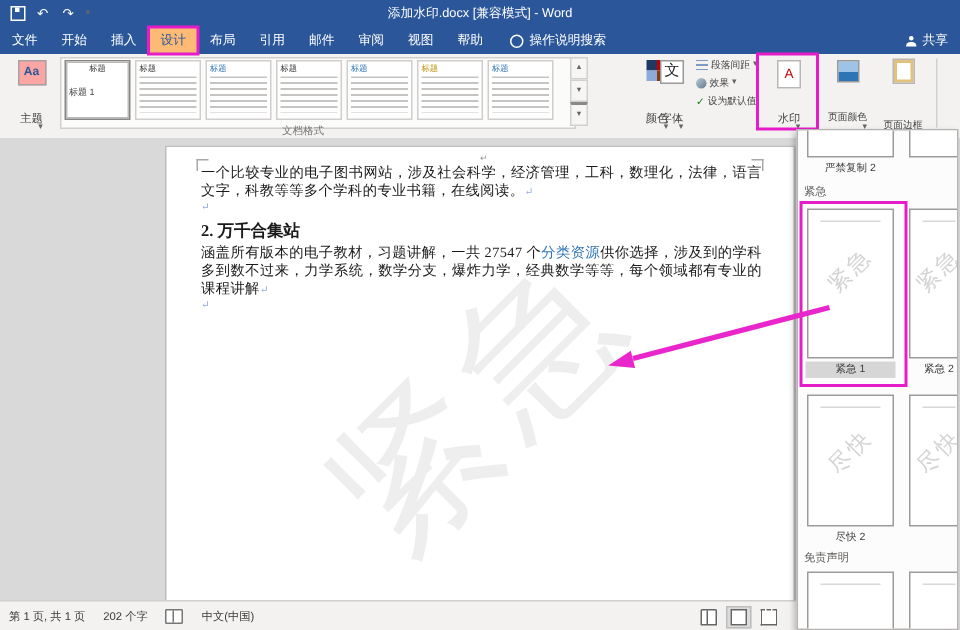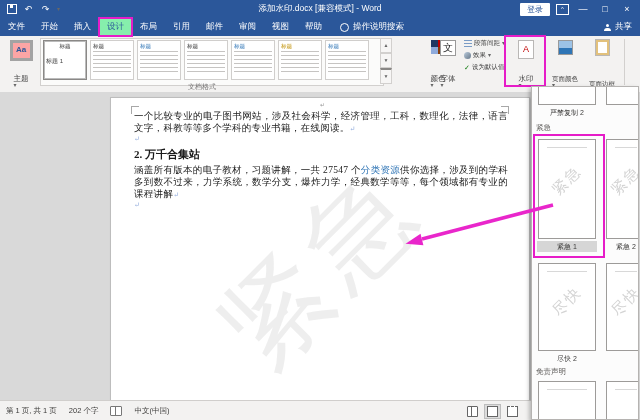--- a/index.html
+++ b/index.html
@@ -13,34 +13,34 @@
   .floppy{width:8px;height:8px;border:1px solid #fff;position:relative;}
   .floppy:before{content:"";position:absolute;left:2px;top:0;width:3px;height:3px;background:#fff;}
   .ttl{position:absolute;left:0;right:0;text-align:center;font-size:8.5px;pointer-events:none;}
   .tb-right{margin-left:auto;display:flex;align-items:center;gap:6px;padding-right:5px;z-index:2;}
   .signin{background:#fff;color:#2b579a;font-size:8px;padding:1px 7px;border-radius:1px;}
   .winbtn{font-size:9px;width:16px;text-align:center;}
   .ribopts{width:11px;height:9px;border:1px solid #fff;font-size:6px;line-height:8px;text-align:center;}
   
   .tabrow{left:0;top:18px;width:640px;height:18px;background:#2b579a;display:flex;align-items:stretch;color:#fff;font-size:8.5px;}
   .t{display:flex;align-items:center;padding:0 8px;cursor:default;}
-  .t.active{background:#86efac;color:#2b579a;outline:2px solid #e61cc8;outline-offset:-1px;z-index:3;}
+  .t.active{background:#fdba74;color:#2b579a;outline:2px solid #e61cc8;outline-offset:-1px;z-index:3;}
   .srch{display:flex;align-items:center;gap:4px;margin-left:10px;}
   .bulb{width:7px;height:7px;border:1px solid #fff;border-radius:50%;}
   .share{margin-left:auto;display:flex;align-items:center;gap:4px;padding-right:8px;}
   .person{width:7px;height:7px;position:relative;}
   .person:before{content:"";position:absolute;left:2px;top:0;width:3px;height:3px;border-radius:50%;background:#fff;}
   .person:after{content:"";position:absolute;left:0;top:4px;width:7px;height:3px;border-radius:3px 3px 0 0;background:#fff;}
   
   .ribbon{left:0;top:36px;width:640px;height:56px;background:#f3f2f1;border-bottom:1px solid #d2d0ce;font-size:7.5px;color:#444;}
   .rlabel{position:absolute;top:46px;font-size:7px;color:#737171;}
   .bigbtn{position:absolute;top:2px;height:48px;display:flex;flex-direction:column;align-items:center;justify-content:space-between;padding:2px 1px;}
-  .bigbtn .lab{display:flex;flex-direction:column;align-items:flex-start;line-height:8px;}
+  .bigbtn .lab{display:flex;flex-direction:column;align-items:flex-end;line-height:8px;}
   .caret{font-size:6px;color:#666;line-height:5px;}
-  .themesicon{width:17px;height:15px;border:3px solid #a3a3a3;background:#fca5a5;color:#2b579a;font-size:8px;font-weight:bold;text-align:center;line-height:14px;}
+  .themesicon{width:17px;height:15px;border:1px solid #a3a3a3;background:#fca5a5;color:#2b579a;font-size:8px;font-weight:bold;text-align:center;line-height:14px;}
   .gallery{position:absolute;left:40px;top:2px;width:338px;height:44px;background:#fbfbfa;border:1px solid #d2d0ce;display:flex;gap:3px;padding:1px 2px;overflow:hidden;}
   .card{width:44px;height:40px;background:#fff;border:1px solid #d0cecc;padding:2px 2px;box-sizing:border-box;}
   .card.cur{border-color:#8a8886;box-shadow:0 0 0 1px #bbb inset;}
   .card .ch{font-size:5.5px;color:#333;line-height:6px;}
   .card:nth-child(3) .ch,.card:nth-child(5) .ch,.card:nth-child(7) .ch{color:#2e74b5;}
   .card:nth-child(6) .ch{color:#bf8f00;}
   .card .sub{font-size:6px;margin-top:8px;color:#444;}
   .mini{margin-top:2px;height:24px;background:repeating-linear-gradient(#c6c4c2 0 1px,transparent 1px 4px);}
   .gscroll{position:absolute;left:380px;top:2px;width:12px;height:44px;display:flex;flex-direction:column;}
   .gsb{flex:1;border:1px solid #d2d0ce;background:#f7f6f5;font-size:5px;color:#666;text-align:center;line-height:13px;}
@@ -104,27 +104,20 @@
 <div class="abs titlebar">
   <div class="qat">
     <span class="ic">
         <span class="floppy"></span>
       </span>
     <span class="ic">↶</span>
     <span class="ic">↷</span>
     <span class="caret">▾</span>
   </div>
   <div class="ttl">添加水印.docx [兼容模式] - Word</div>
-  <div class="tb-right">
-    <span class="signin">登录</span>
-    <span class="ribopts">^</span>
-    <span class="winbtn">—</span>
-    <span class="winbtn">□</span>
-    <span class="winbtn">×</span>
-  </div>
 </div>
 
 <div class="abs tabrow">
   <div class="t">文件</div>
   <div class="t">开始</div>
   <div class="t">插入</div>
   <div class="t active">设计</div>
   <div class="t">布局</div>
   <div class="t">引用</div>
   <div class="t">邮件</div>

